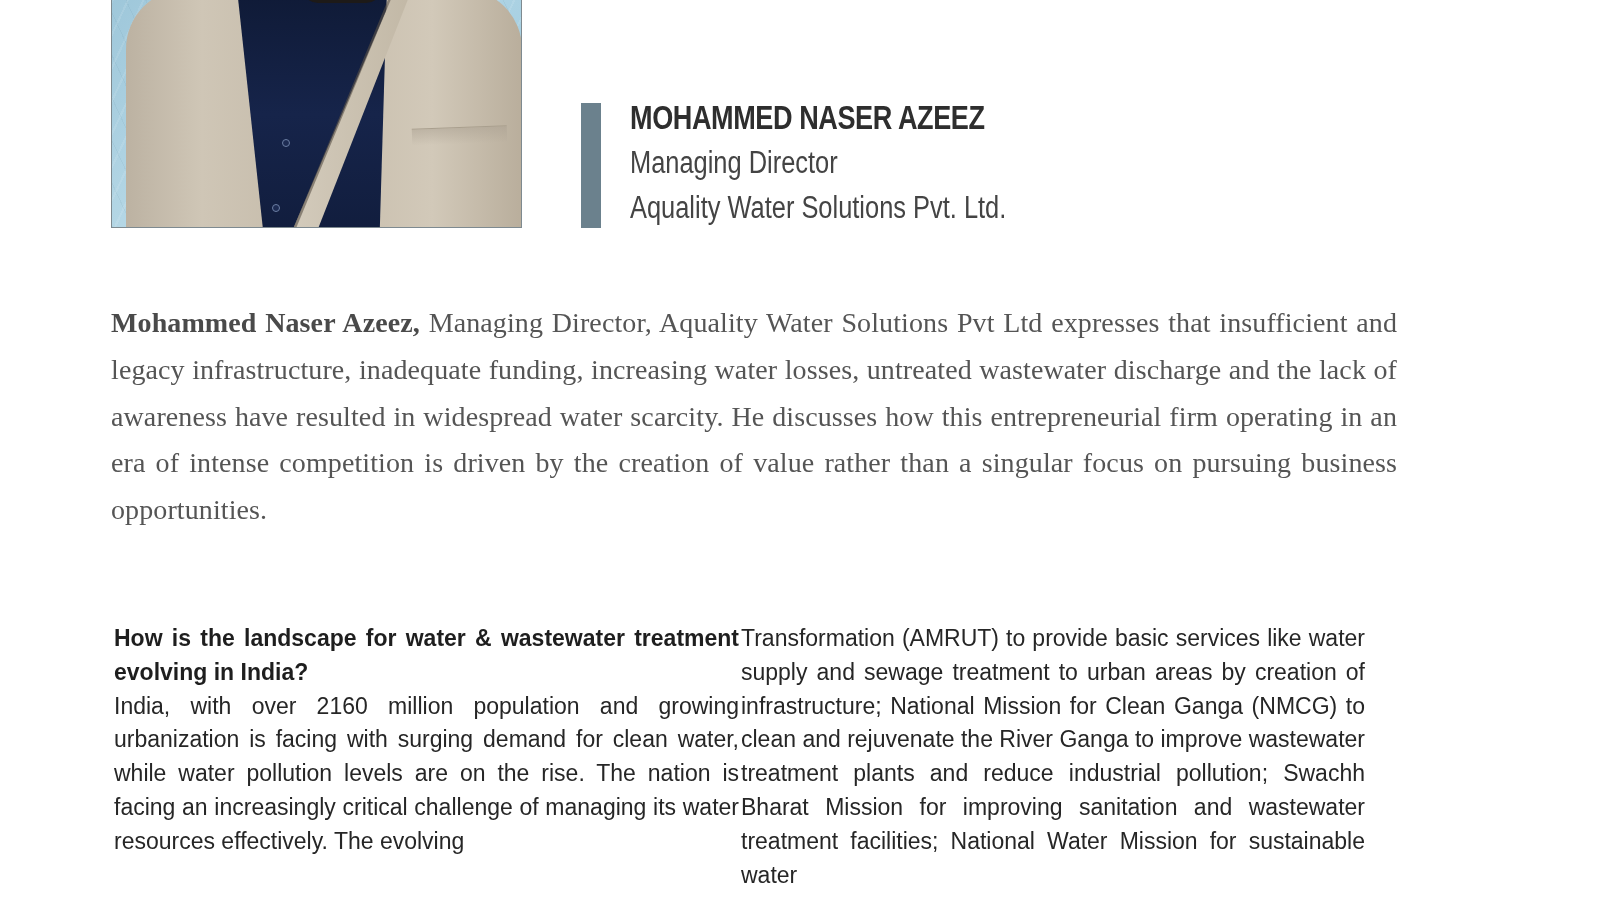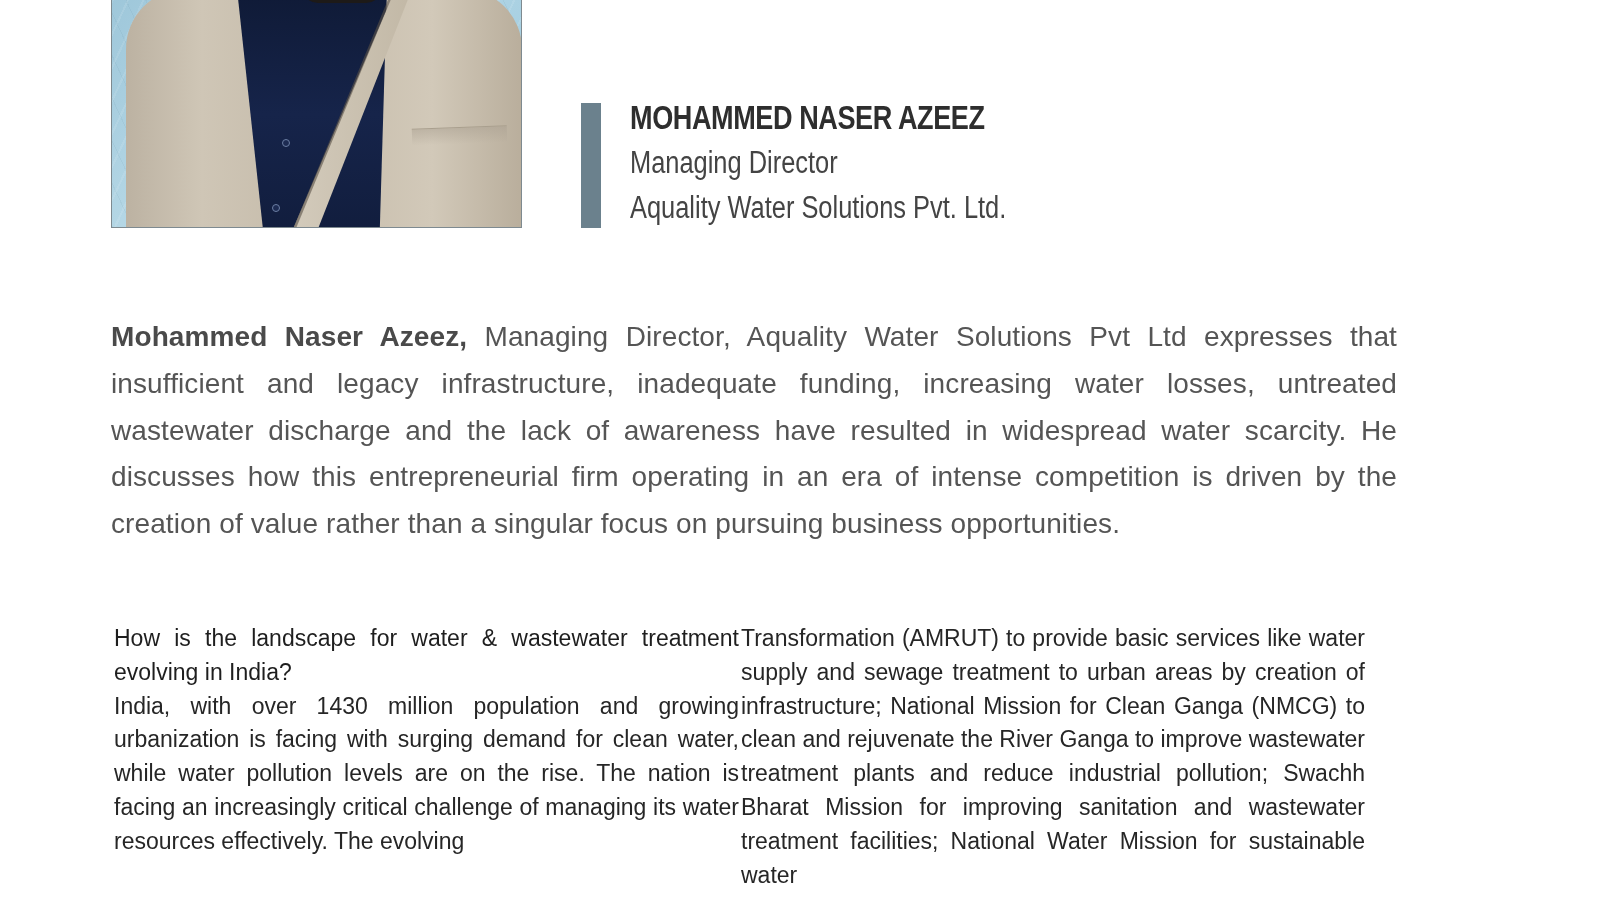--- a/index.html
+++ b/index.html
@@ -120,27 +120,28 @@
     .nameplate .role, .nameplate .company {
       font-size: 31px;
       color: #444444;
       line-height: 45px;
     }
 
     
     .intro {
       position: absolute;
       left: 111px;
-      top: 314px;
+      top: 300px;
       width: 1286px;
       font-size: 28px;
       line-height: 46.8px;
       color: #555555;
       text-align: justify;
       letter-spacing: 0.1px;
+      font-family: Liberation Serif, serif;
     }
     .intro .lead {
       font-weight: bold;
       color: #4a4a4a;
     }
 
     
     .col {
       position: absolute;
       top: 622px;
@@ -151,21 +152,21 @@
     }
     .col-left {
       left: 114px;
       width: 625px;
     }
     .col-right {
       left: 741px;
       width: 624px;
     }
     .question {
-      font-weight: normal;
+      font-weight: bold;
       color: #1e1e1e;
       margin: 0 0 28px 0;
     }
     .answer {
       margin: 0;
     }
     .col p { margin: 0; }
   </style>
 </head>
 <body>
@@ -188,18 +189,18 @@
 <div class="nameplate">
   <div class="name">MOHAMMED NASER AZEEZ</div>
   <div class="role">Managing Director</div>
   <div class="company">Aquality Water Solutions Pvt. Ltd.</div>
 </div>
 
 <div class="intro"><span class="lead">Mohammed Naser Azeez,</span><span> Managing Director, Aquality Water Solutions Pvt Ltd expresses that insufficient and legacy infrastructure, inadequate funding, increasing water losses, untreated wastewater discharge and the lack of awareness have resulted in widespread water scarcity. He discusses how this entrepreneurial firm operating in an era of intense competition is driven by the creation of value rather than a singular focus on pursuing business opportunities.</span></div>
 
 <div class="col col-left">
   <p class="question">How is the landscape for water &amp; wastewater treatment evolving in India?</p>
-  <p class="answer">India, with over 1430 million population and growing urbanization is facing with surging demand for clean water, while water pollution levels are on the rise. The nation is facing an increasingly critical challenge of managing its water resources effectively. The evolving</p>
+  <p class="answer">India, with over 2160 million population and growing urbanization is facing with surging demand for clean water, while water pollution levels are on the rise. The nation is facing an increasingly critical challenge of managing its water resources effectively. The evolving</p>
 </div>
 
 <div class="col col-right">
   <p>Transformation (AMRUT) to provide basic services like water supply and sewage treatment to urban areas by creation of infrastructure; National Mission for Clean Ganga (NMCG) to clean and rejuvenate the River Ganga to improve wastewater treatment plants and reduce industrial pollution; Swachh Bharat Mission for improving sanitation and wastewater treatment facilities; National Water Mission for sustainable water</p>
 </div>
 
 </body></html>

